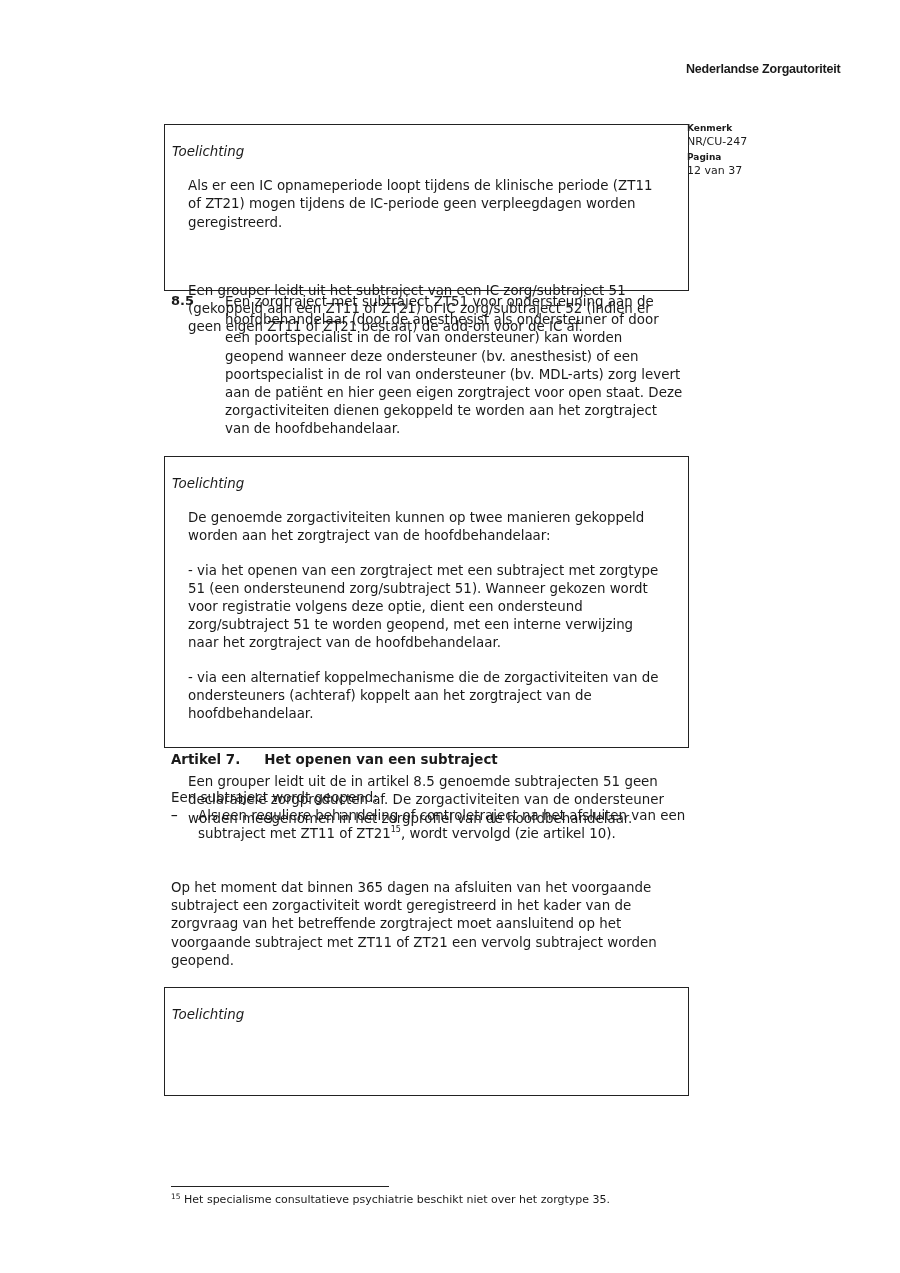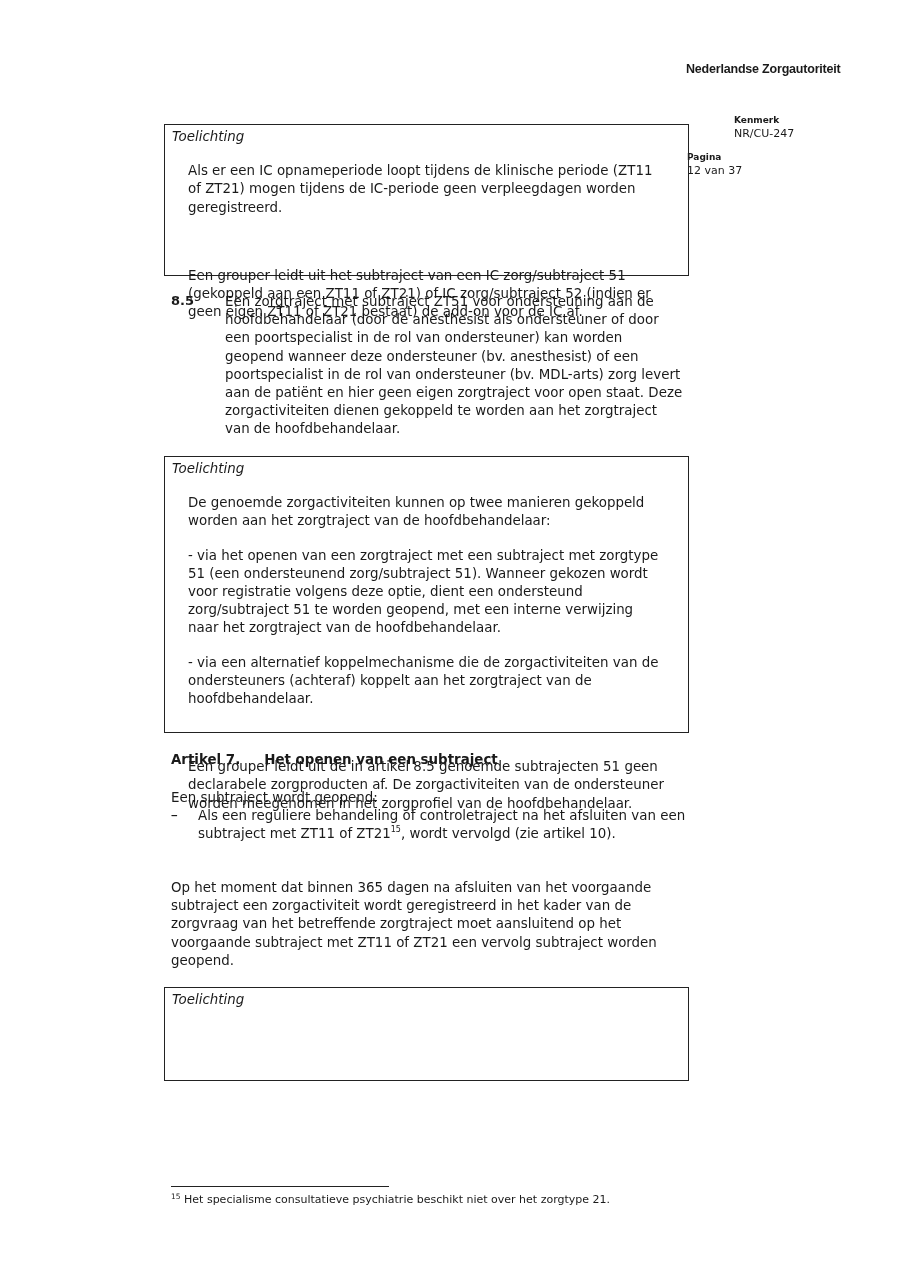--- a/index.html
+++ b/index.html
@@ -4,21 +4,21 @@
 <style>
   html, body { margin: 0; padding: 0; background: #ffffff; }
   body { width: 900px; height: 1273px; position: relative; overflow: hidden;
          font-family: "DejaVu Sans", sans-serif; color: #1a1a1a; }
   .org { position: absolute; left: 686px; top: 62px; font-size: 12.5px; font-weight: bold;
          font-family: "Liberation Sans", sans-serif; letter-spacing: -0.2px; }
   .meta { position: absolute; left: 687px; font-size: 11px; }
   .meta .lbl { font-size: 9px; font-weight: bold; display: block; line-height: 12px; }
   .meta .val { display: block; line-height: 15px; }
   .box { position: absolute; left: 164px; width: 509px; border: 1.5px solid #222;
-         padding: 3px 7px 2px 7px; font-size: 13.4px; line-height: 18.2px; }
+         padding: 18px 7px 2px 7px; font-size: 13.4px; line-height: 18.2px; }
   .box .head { font-style: italic; }
   .box p { margin: 16px; }
   .box .gap { height: 18px; }
   .num { position: absolute; left: 171px; top: 293px; font-weight: bold; font-size: 13px; }
   .art85 { position: absolute; left: 225px; top: 293px; width: 460px; font-size: 13.4px; line-height: 18.2px; }
   .h9 { position: absolute; left: 171px; top: 752px; font-weight: bold; font-size: 13.4px; }
   .h9 .t { margin-left: 24px; }
   .list { position: absolute; left: 171px; top: 789px; width: 520px; font-size: 13.4px; line-height: 18.2px; }
   .list .li { position: relative; padding-left: 27px; }
   .list .dash { position: absolute; left: 0; top: 0; }
@@ -26,21 +26,21 @@
   sup { font-size: 8px; vertical-align: 6px; line-height: 0; }
   .rule { position: absolute; left: 171px; top: 1186px; width: 218px; border-top: 1.2px solid #222; }
   .fn { position: absolute; left: 171px; top: 1193px; font-size: 11px; }
   .fn sup { font-size: 7.5px; vertical-align: 4px; }
 </style>
 </head>
 <body>
 
 <div class="org">Nederlandse Zorgautoriteit</div>
 
-<div class="meta" style="top:114px;margin-left:47px;">
+<div class="meta" style="top:122px;">
   <span class="lbl">Kenmerk</span>
   <span class="val">NR/CU-247</span>
 </div>
 <div class="meta" style="top:151px;">
   <span class="lbl">Pagina</span>
   <span class="val">12 van 37</span>
 </div>
 
 <div class="box" style="top:124px; height:145px;">
   <div class="head">Toelichting</div>
@@ -78,14 +78,14 @@
 
 <div class="para">Op het moment dat binnen 365 dagen na afsluiten van het voorgaande subtraject een zorgactiviteit wordt geregistreerd in het kader van de zorgvraag van het betreffende zorgtraject moet aansluitend op het voorgaande subtraject met ZT11 of ZT21 een vervolg subtraject worden geopend.</div>
 
 <div class="box" style="top:987px; height:87px;">
   <div class="head">Toelichting</div>
 </div>
 
 <div class="rule"></div>
 <div class="fn">
   <sup>15</sup>
-  <span>Het specialisme consultatieve psychiatrie beschikt niet over het zorgtype 21.</span>
+  <span>Het specialisme consultatieve psychiatrie beschikt niet over het zorgtype 35.</span>
 </div>
 
 </body></html>

